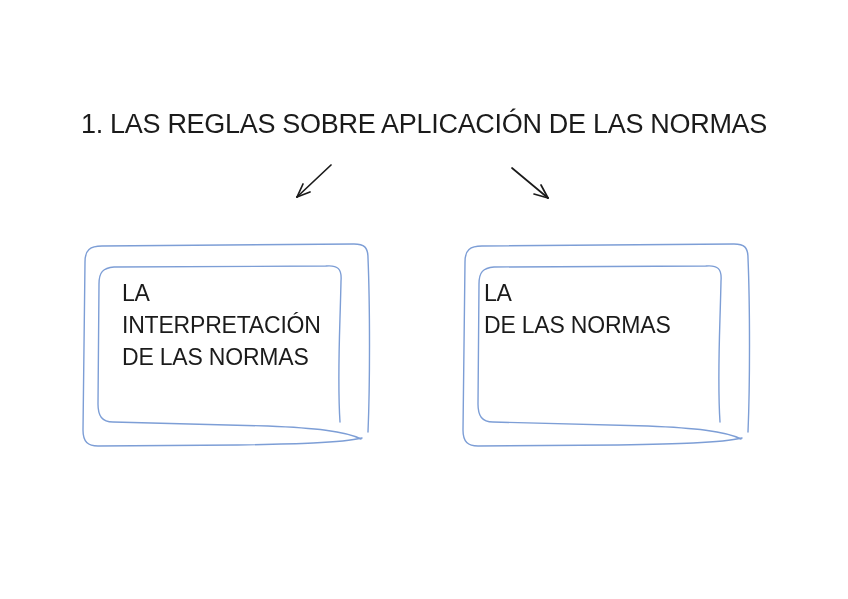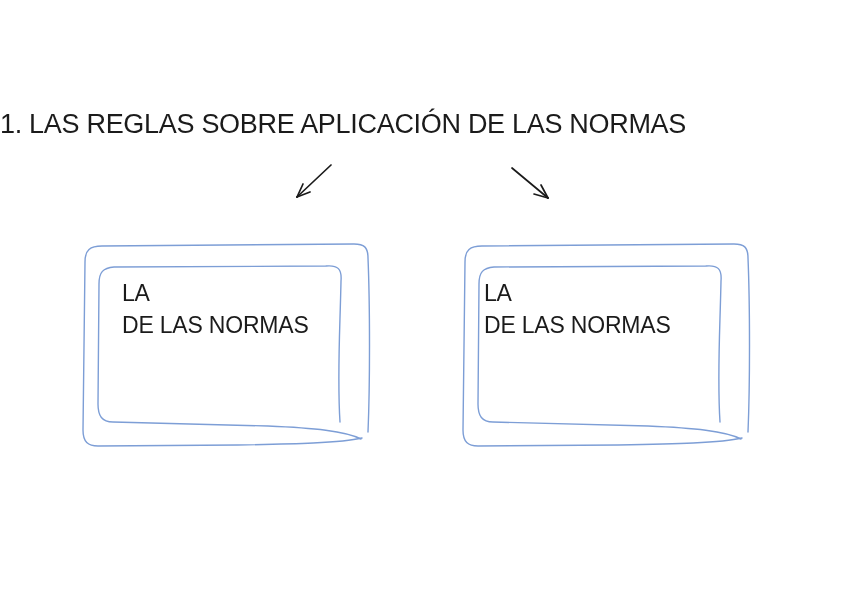--- a/index.html
+++ b/index.html
@@ -13,21 +13,21 @@
     height: 599px;
     background: #ffffff;
     overflow: hidden;
     font-family: "Liberation Sans", sans-serif;
   }
   .slide-title {
     position: absolute;
     top: 106px;
     left: 0;
     width: 848px;
-    text-align: left;
+    text-align: center;
     color: #1b1b1b;
     font-size: 27px;
     line-height: 36px;
     font-weight: 400;
     letter-spacing: -0.3px;
   }
   .arrows-layer {
     position: absolute;
     left: 270px;
     top: 155px;
@@ -80,20 +80,21 @@
     </g>
   </svg>
 
   <div class="sketch-box box-left">
     <svg class="frame" viewBox="0 0 295 222" width="295" height="222" fill="none" stroke-width="1.4" stroke-linecap="round" stroke-linejoin="round">
       <path d="M290,196 C292,148 292,70 290,22 C290,11 286,8 276,8 L24,10 C12,10 7,14 7,26 L5,194 C5,206 10,210 20,210 L160,209 C216,208 263,207 284,202" stroke="#7d9ed6"></path>
       <path d="M248,30 C260,29 264,33 263,45 C262,95 259,140 262,186 M248,30 L36,31 C25,32 21,36 21,48 L20,168 C20,180 24,186 35,186 L190,190 C236,192 267,195 283,203" stroke="#7d9ed6"></path>
     </svg>
     <div class="box-text">
       <div>LA</div>
+      <div>INTERPRETACIÓN</div>
       <div>DE LAS NORMAS</div>
     </div>
   </div>
 
   <div class="sketch-box box-right">
     <svg class="frame" viewBox="0 0 295 222" width="295" height="222" fill="none" stroke-width="1.4" stroke-linecap="round" stroke-linejoin="round">
       <path d="M290,196 C292,148 292,70 290,22 C290,11 286,8 276,8 L24,10 C12,10 7,14 7,26 L5,194 C5,206 10,210 20,210 L160,209 C216,208 263,207 284,202" stroke="#7d9ed6"></path>
       <path d="M248,30 C260,29 264,33 263,45 C262,95 259,140 262,186 M248,30 L36,31 C25,32 21,36 21,48 L20,168 C20,180 24,186 35,186 L190,190 C236,192 267,195 283,203" stroke="#7d9ed6"></path>
     </svg>
     <div class="box-text">

